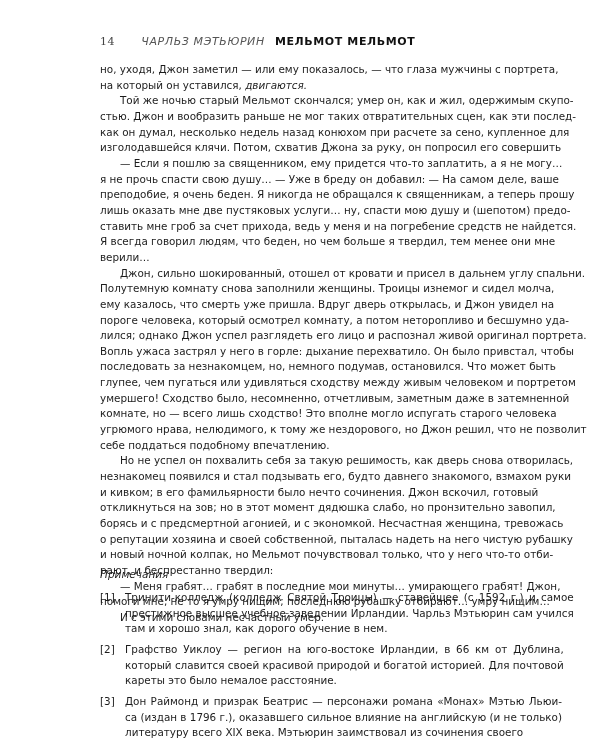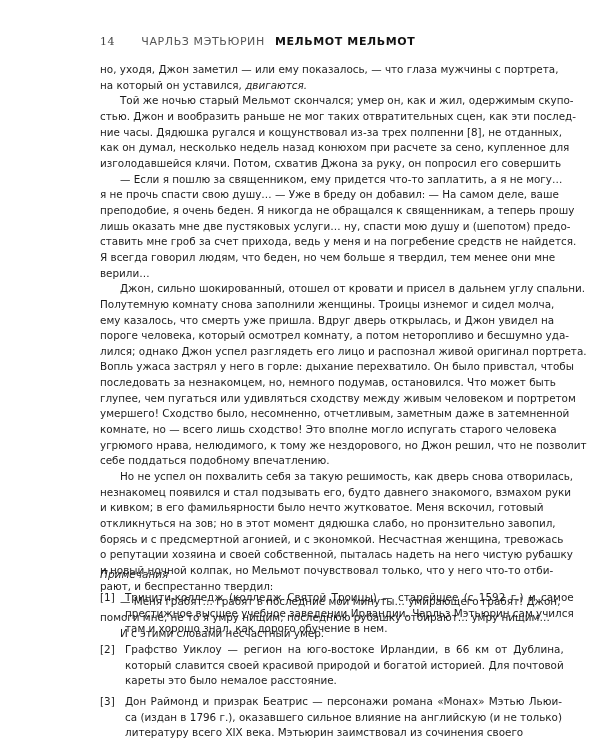--- a/index.html
+++ b/index.html
@@ -1,20 +1,20 @@
 <!DOCTYPE html>
 <html><head>
 <meta charset="utf-8">
 <style>
   html, body { margin: 0; padding: 0; background: #ffffff; }
   body { width: 600px; height: 750px; position: relative; overflow: hidden;
          font-family: "DejaVu Sans", sans-serif; color: #1c1c1c; }
   .header { position: absolute; left: 100px; top: 35px; font-size: 11px; letter-spacing: 0.6px; white-space: nowrap; }
   .header .pnum { font-family: "DejaVu Serif", serif; color: #444; margin-right: 22px; }
-  .header .author { color: #555; margin-right: 6px; }
+  .header .author { color: #555; margin-right: 6px; font-style: italic; }
   .header .title { font-weight: bold; color: #111; }
   .body { position: absolute; left: 100px; top: 62px; width: 401px; font-size: 10.4px; line-height: 15.65px; }
   .p { margin: 0; text-align: justify; text-align-last: left; }
   .line { display: block; white-space: nowrap; text-align: justify; text-align-last: justify; }
   .line.last { text-align-last: left; }
   .notes-title { position: absolute; left: 100px; top: 568px; font-size: 10.5px; font-weight: normal; font-style: italic; }
   .notes { position: absolute; left: 100px; top: 590px; width: 401px; font-size: 10.4px; line-height: 15.65px; }
   .note { display: flex; margin-bottom: 5px; }
   .note .num { width: 25px; flex: none; }
   .note .txt { flex: 1; }
@@ -30,21 +30,20 @@
 </div>
 
 <div class="body" id="body">
     <div class="p">
       <span class="line">но, уходя, Джон заметил — или ему показалось, — что глаза мужчины с портрета,</span>
       <span class="line last">на который он уставился, <em>двигаются.</em></span>
     </div>
     <div class="p">
       <span class="line" style="text-indent: 20px;">Той же ночью старый Мельмот скончался; умер он, как и жил, одержимым скупо-</span>
       <span class="line">стью. Джон и вообразить раньше не мог таких отвратительных сцен, как эти послед-</span>
-      <span class="line">ние часы. Дядюшка ругался и кощунствовал из-за трех полпенни [8], не отданных,</span>
       <span class="line">как он думал, несколько недель назад конюхом при расчете за сено, купленное для</span>
       <span class="line">изголодавшейся клячи. Потом, схватив Джона за руку, он попросил его совершить</span>
     </div>
     <div class="p">
       <span class="line" style="text-indent: 20px;">— Если я пошлю за священником, ему придется что-то заплатить, а я не могу…</span>
       <span class="line">я не прочь спасти свою душу… — Уже в бреду он добавил: — На самом деле, ваше</span>
       <span class="line">преподобие, я очень беден. Я никогда не обращался к священникам, а теперь прошу</span>
       <span class="line">лишь оказать мне две пустяковых услуги… ну, спасти мою душу и (шепотом) предо-</span>
       <span class="line">ставить мне гроб за счет прихода, ведь у меня и на погребение средств не найдется.</span>
       <span class="line">Я всегда говорил людям, что беден, но чем больше я твердил, тем менее они мне</span>
@@ -60,21 +59,21 @@
       <span class="line">последовать за незнакомцем, но, немного подумав, остановился. Что может быть</span>
       <span class="line">глупее, чем пугаться или удивляться сходству между живым человеком и портретом</span>
       <span class="line">умершего! Сходство было, несомненно, отчетливым, заметным даже в затемненной</span>
       <span class="line">комнате, но — всего лишь сходство! Это вполне могло испугать старого человека</span>
       <span class="line">угрюмого нрава, нелюдимого, к тому же нездорового, но Джон решил, что не позволит</span>
       <span class="line last">себе поддаться подобному впечатлению.</span>
     </div>
     <div class="p">
       <span class="line" style="text-indent: 20px;">Но не успел он похвалить себя за такую решимость, как дверь снова отворилась,</span>
       <span class="line">незнакомец появился и стал подзывать его, будто давнего знакомого, взмахом руки</span>
-      <span class="line">и кивком; в его фамильярности было нечто жутковатое. Меня вскочил, готовый</span>
+      <span class="line">и кивком; в его фамильярности было нечто сочинения. Джон вскочил, готовый</span>
       <span class="line">откликнуться на зов; но в этот момент дядюшка слабо, но пронзительно завопил,</span>
       <span class="line">борясь и с предсмертной агонией, и с экономкой. Несчастная женщина, тревожась</span>
       <span class="line">о репутации хозяина и своей собственной, пыталась надеть на него чистую рубашку</span>
       <span class="line">и новый ночной колпак, но Мельмот почувствовал только, что у него что-то отби-</span>
       <span class="line last">рают, и беспрестанно твердил:</span>
     </div>
     <div class="p">
       <span class="line" style="text-indent: 20px;">— Меня грабят… грабят в последние мои минуты… умирающего грабят! Джон,</span>
       <span class="line last">помоги мне, не то я умру нищим; последнюю рубашку отбирают… умру нищим…</span>
     </div>

